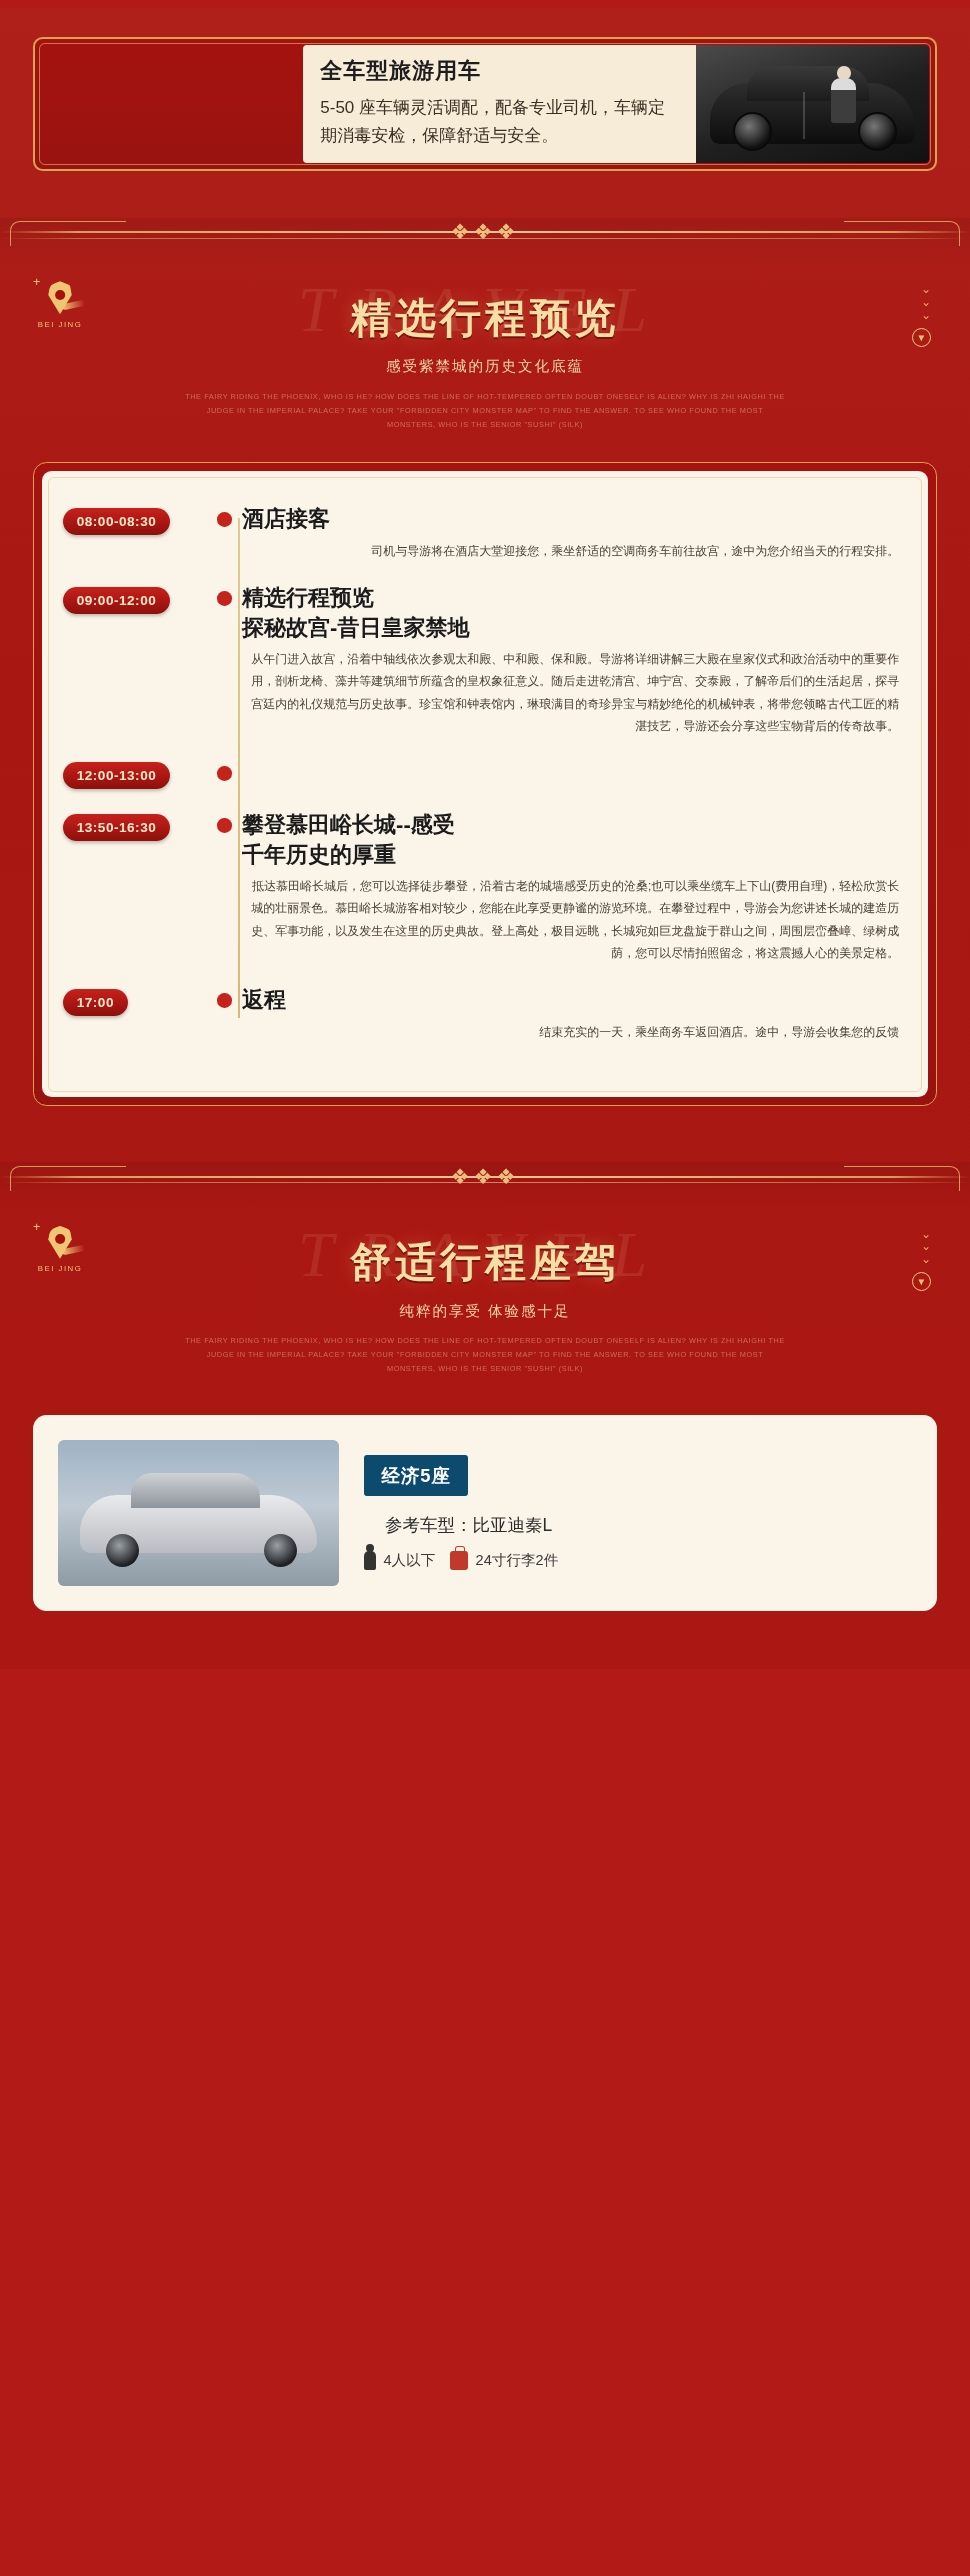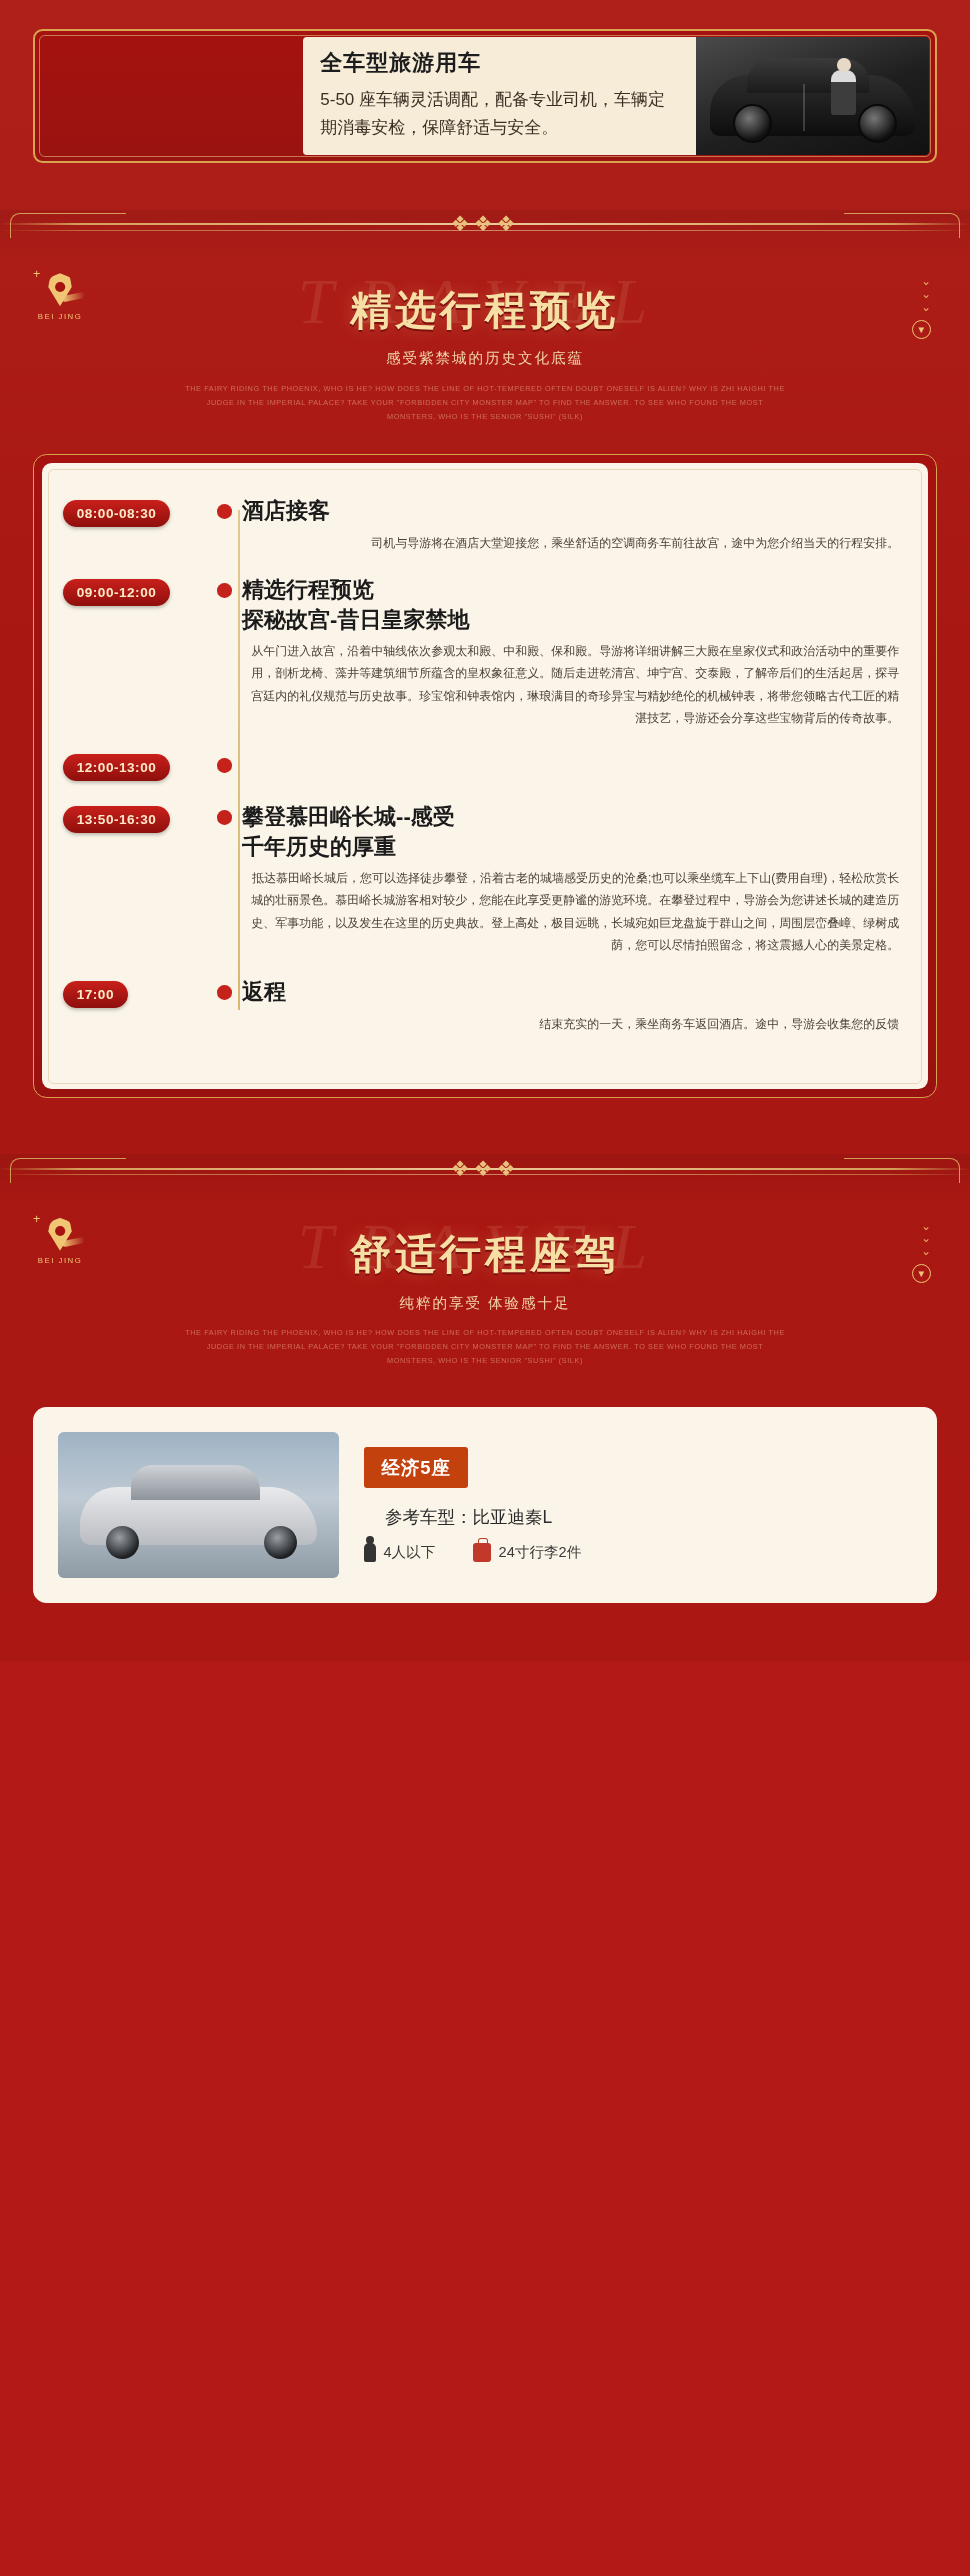--- a/index.html
+++ b/index.html
@@ -14,20 +14,21 @@
     width: 970px;
     position: relative;
     background:
       linear-gradient(180deg, #b0201a 0%, #a81712 40%, #ab1813 100%);
   }
 
   
   .sec-top {
     padding: 29px 0 0 0;
     position: relative;
+    margin-top: 8px;
   }
   .top-frame {
     margin: 0 33px;
     border: 2.9px solid #d9a44f;
     border-radius: 9.7px;
     padding: 5.8px;
     background: linear-gradient(180deg,#a5120f,#991310);
     position: relative;
   }
   .top-frame:before {
@@ -379,39 +380,39 @@
   .car-photo .wh {
     position: absolute; bottom: 13%;
     width: 33px; height: 33px; border-radius: 50%;
     background: radial-gradient(circle at 40% 35%, #9aa0a6, #1d1f22 70%);
   }
   .car-photo .wh1 { left: 17%; }
   .car-photo .wh2 { right: 15%; }
   .car-info { flex: 1 1 auto; }
   .car-badge {
     display: inline-block;
-    background: #c2410c;
+    background: #0c4a6e;
     color: #fff;
     font-size: 18.4px;
     font-weight: bold;
     padding: 7.8px 17.5px;
     border-radius: 2.9px;
     letter-spacing: 1px;
   }
   .car-model {
     margin-top: 17.5px;
     font-size: 17.5px;
     color: #2b2b2b;
     margin-left: 21px;
   }
   .car-specs {
     margin-top: 13.6px;
     display: flex;
     align-items: center;
-    gap: 38px;
+    gap: 15px;
     font-size: 14.6px;
     color: #3a3a3a;
   }
   .spec { display: flex; align-items: center; gap: 7.8px; }
   .ico-person {
     width: 11.6px; height: 19.4px;
     background: #333;
     border-radius: 4.9px 4.9px 1.9px 1.9px;
     position: relative;
   }

